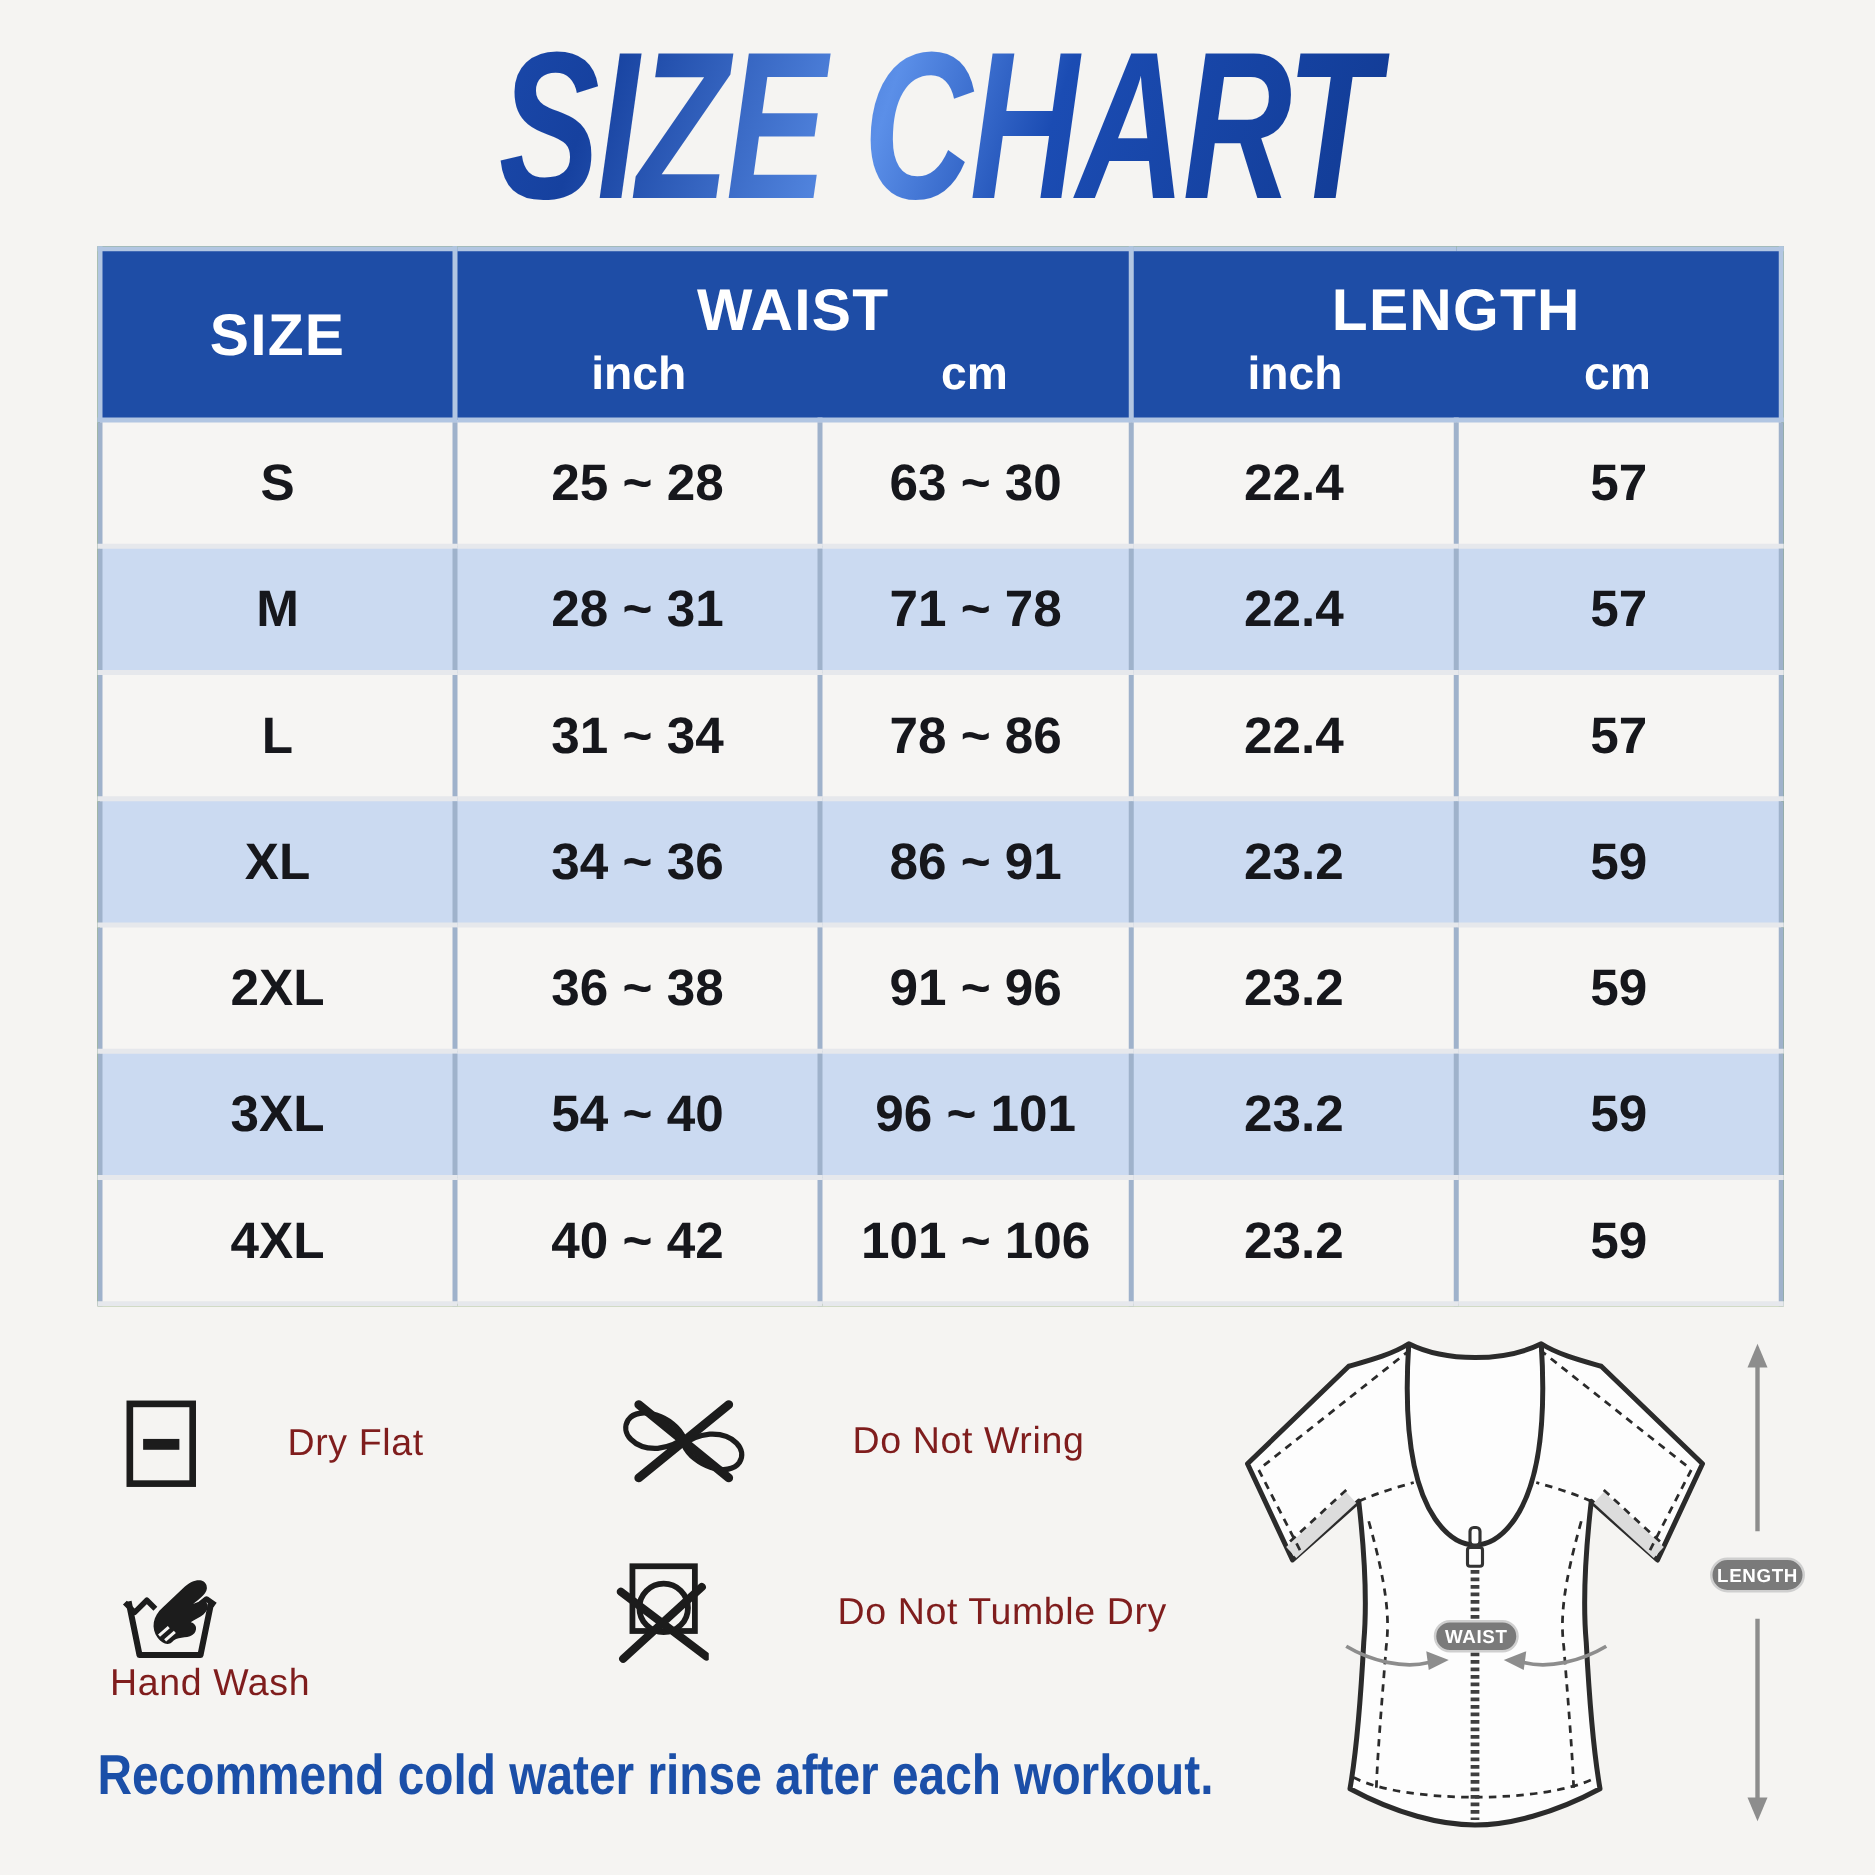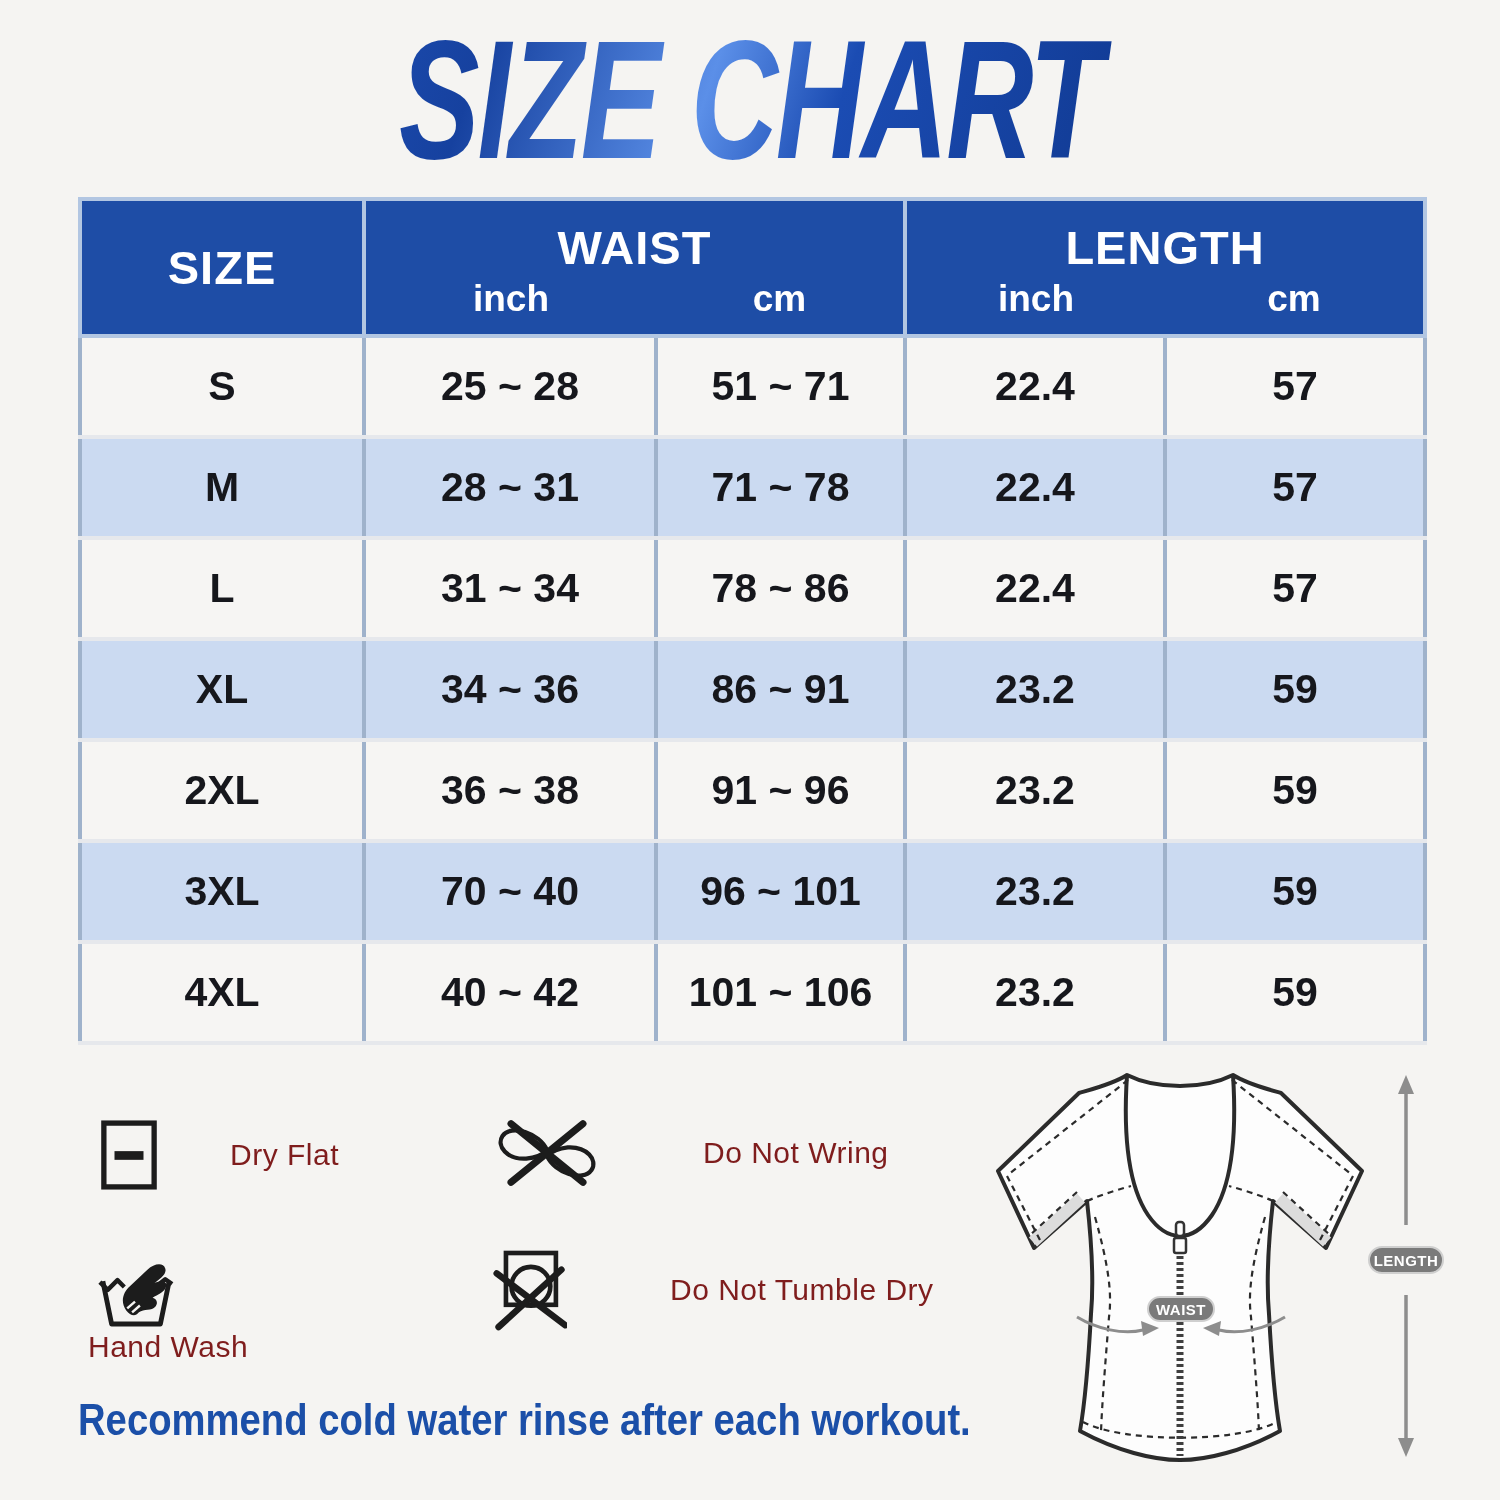--- a/index.html
+++ b/index.html
@@ -56,21 +56,21 @@
     border-left:4px solid #9fb2cb;border-right:4px solid #9fb2cb;
     border-top:4px solid #e6e8ec;border-bottom:4px solid #e6e8ec;
   }
   .size-table tbody tr.alt td{background:#cbdaf1;}
 
   
   .care-item{position:absolute;display:flex;align-items:center;}
   .care-icon{display:block;flex:0 0 auto;}
   .care-label{font-size:30px;color:#7f1d1d;letter-spacing:0.5px;white-space:nowrap;}
   #care-1{left:100px;top:1118px;height:74px;} #care-1 .care-icon{width:58px;margin-right:72px;}
-  #care-2{left:494px;top:1114px;height:78px;gap:21px;} #care-2 .care-icon{width:106px;margin-right:82px;}
+  #care-2{left:494px;top:1114px;height:78px;} #care-2 .care-icon{width:106px;margin-right:82px;}
   #care-3{left:88px; top:1244px;height:88px;flex-direction:column;} #care-3 .care-icon{width:78px;margin-right:64px;}
   #care-4{left:493px;top:1246px;height:88px;} #care-4 .care-icon{width:74px;margin-right:103px;}
 
   
   .note{
     position:absolute;left:78px;top:1394px;
     font-size:45px;font-weight:bold;color:#1b4fa8;
     transform:scaleX(0.85);transform-origin:left center;
     white-space:nowrap;
   }
@@ -111,21 +111,21 @@
             <span class="u-len-in">inch</span>
             <span class="u-len-cm">cm</span>
           </div>
         </th>
       </tr>
     </thead>
     <tbody>
       <tr>
         <td>S</td>
         <td>25 ~ 28</td>
-        <td>51 ~ 71</td>
+        <td>63 ~ 30</td>
         <td>22.4</td>
         <td>57</td>
       </tr>
       <tr class="alt">
         <td>M</td>
         <td>28 ~ 31</td>
         <td>71 ~ 78</td>
         <td>22.4</td>
         <td>57</td>
       </tr>
@@ -145,21 +145,21 @@
       </tr>
       <tr>
         <td>2XL</td>
         <td>36 ~ 38</td>
         <td>91 ~ 96</td>
         <td>23.2</td>
         <td>59</td>
       </tr>
       <tr class="alt">
         <td>3XL</td>
-        <td>70 ~ 40</td>
+        <td>54 ~ 40</td>
         <td>96 ~ 101</td>
         <td>23.2</td>
         <td>59</td>
       </tr>
       <tr>
         <td>4XL</td>
         <td>40 ~ 42</td>
         <td>101 ~ 106</td>
         <td>23.2</td>
         <td>59</td>

